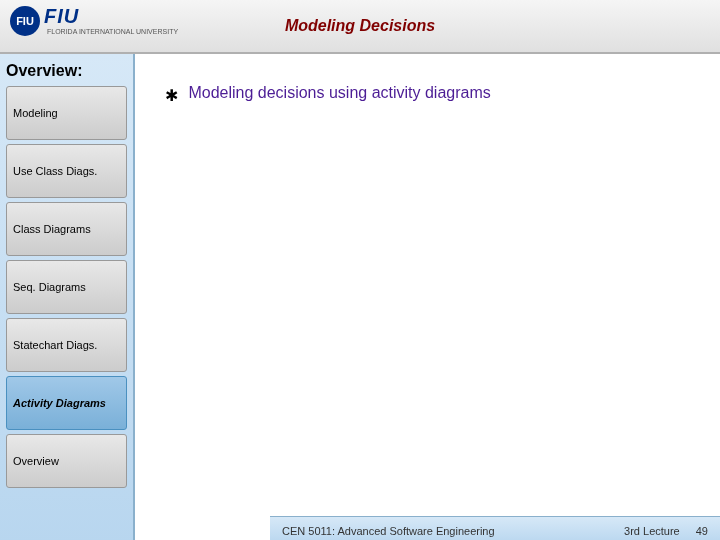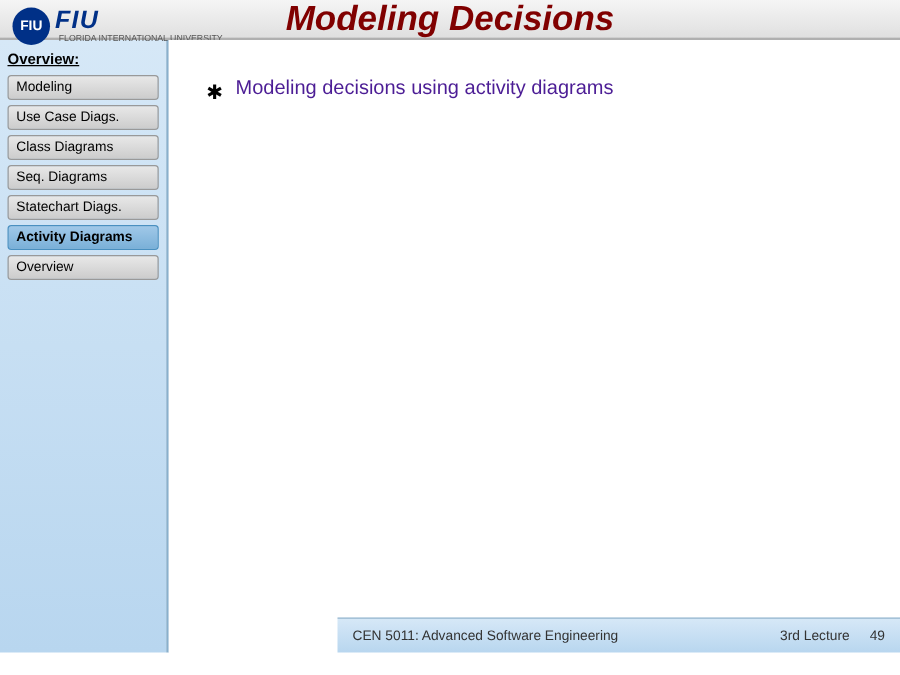--- a/index.html
+++ b/index.html
@@ -11,32 +11,32 @@
       overflow: hidden;
     }
 
     
     .header {
       background: linear-gradient(to bottom, #f5f5f5, #e0e0e0);
       border-bottom: 2px solid #b0b0b0;
       display: flex;
       align-items: center;
       justify-content: center;
-      height: 32px;
+      height: 54px;
       position: relative;
     }
     .header-logo {
       position: absolute;
       left: 10px;
       top: 5px;
       display: flex;
       align-items: center;
     }
     .header-title {
-      font-size: 28px;
+      font-size: 16px;
       font-weight: bold;
       color: #800000;
       text-align: center;
       font-style: italic;
     }
 
     
     .main {
       display: flex;
       height: 490px;
@@ -44,43 +44,43 @@
 
     
     .sidebar {
       width: 135px;
       background: linear-gradient(to bottom, #d6e8f7, #b8d6ef);
       border-right: 2px solid #8ab0cc;
       padding: 8px 6px;
       flex-shrink: 0;
     }
     .sidebar-overview {
-      font-size: 12px;
+      font-size: 16px;
       font-weight: bold;
       color: #000;
       margin-bottom: 6px;
-      text-decoration: underline;
     }
     .nav-btn {
       display: block;
       width: 100%;
       background: linear-gradient(to bottom, #e8e8e8, #cccccc);
       border: 1px solid #999;
       border-radius: 3px;
-      padding: 3px 6px;
+      padding: 20px 6px;
       font-size: 11px;
       color: #000;
       cursor: pointer;
       margin-bottom: 4px;
       text-align: left;
     }
     .nav-btn.active {
       background: linear-gradient(to bottom, #a0c8e8, #7ab0d8);
       border: 1px solid #4a90c0;
       font-weight: bold;
+      font-style: italic;
     }
 
     
     .content {
       flex: 1;
       padding: 20px 30px;
       background: #fff;
       position: relative;
     }
     .bullet-item {
@@ -170,21 +170,21 @@
   </div>
   <div class="header-title">Modeling Decisions</div>
 </div>
 
 <div class="main">
 
   <div class="sidebar">
     <div class="sidebar-overview">Overview:</div>
 
     <button class="nav-btn">Modeling</button>
-    <button class="nav-btn">Use Case Diags.</button>
+    <button class="nav-btn">Use Class Diags.</button>
     <button class="nav-btn">Class Diagrams</button>
     <button class="nav-btn">Seq. Diagrams</button>
     <button class="nav-btn">Statechart Diags.</button>
     <button class="nav-btn active">Activity Diagrams</button>
     <button class="nav-btn">Overview</button>
   </div>
 
   <div class="content">
     <div class="bullet-item">
       <span class="bullet-star">✱</span>

